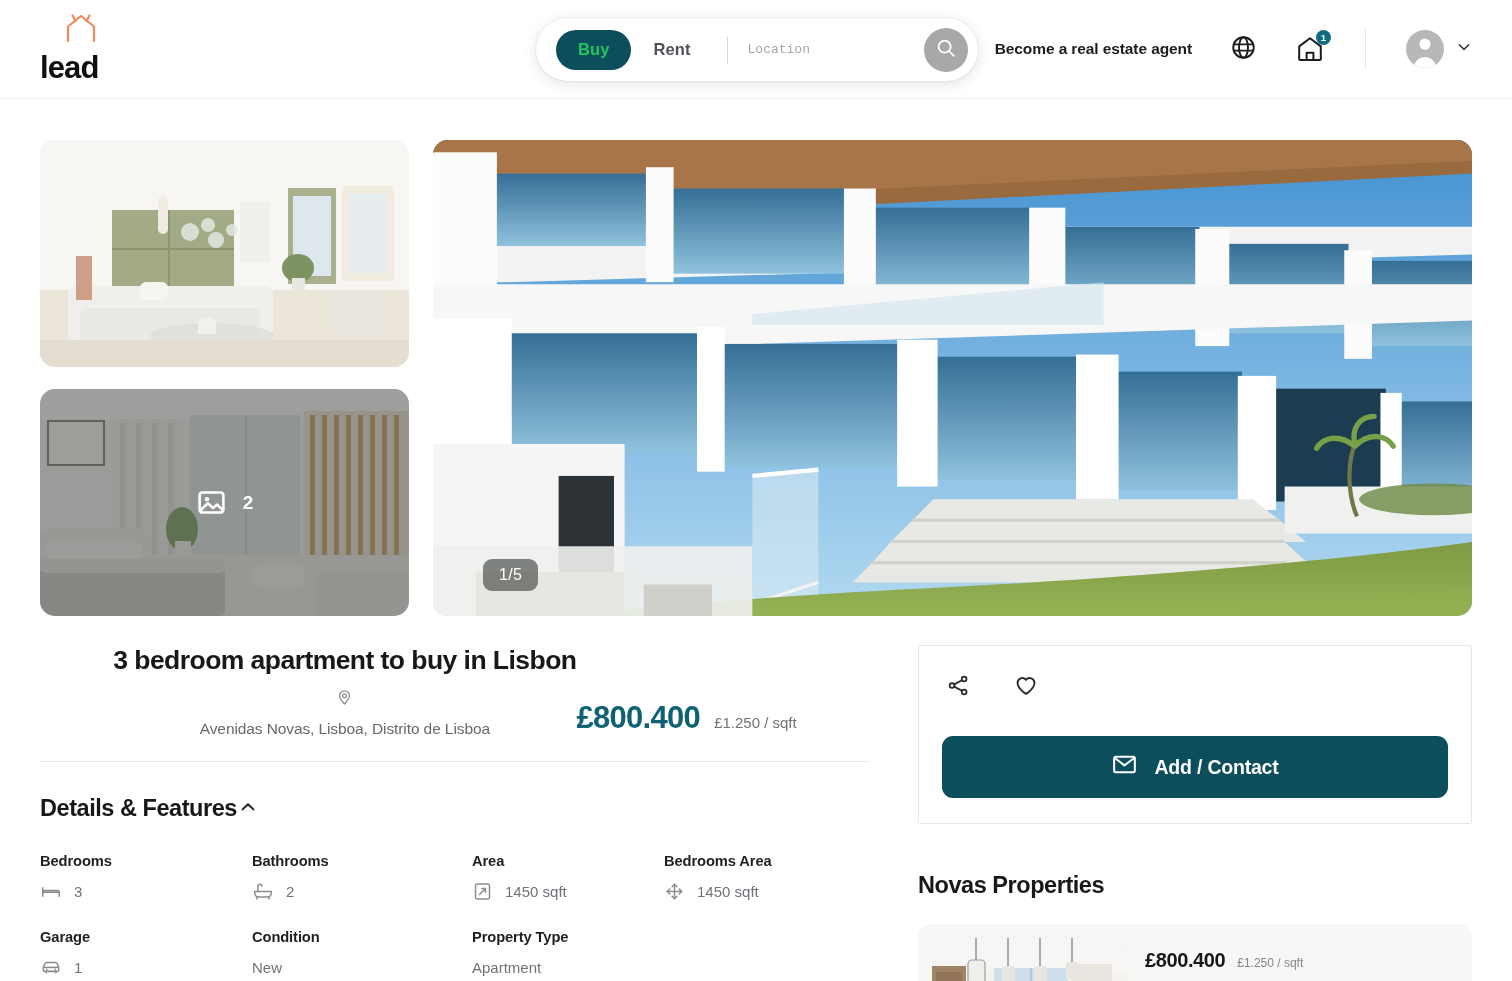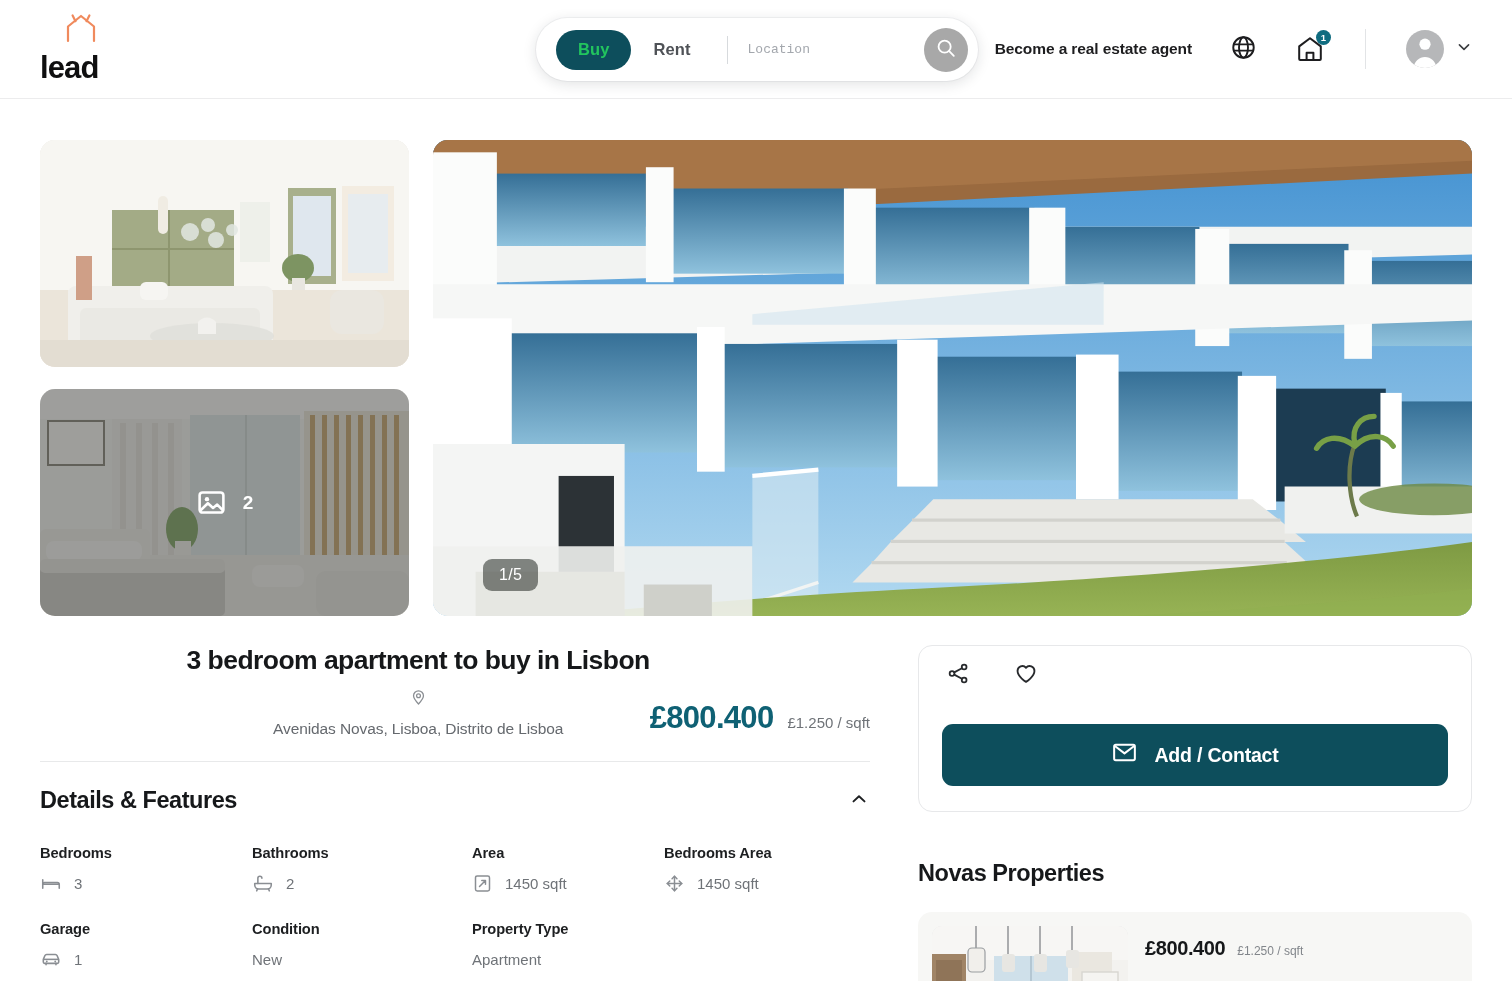--- a/index.html
+++ b/index.html
@@ -182,42 +182,42 @@
 
   .listing-title {
     font-size: 26.5px;
     font-weight: 700;
     letter-spacing: -.55px;
     color: #16181a;
   }
   .title-row {
     display: flex;
     align-items: flex-end;
-    justify-content: flex-end;
+    justify-content: center;
   }
   .addr-row {
     display: flex; align-items: center; gap: 10px;
     margin-top: 13px;
     flex-direction: column;
   }
   .addr-text { font-size: 15.5px; color: #65696e; letter-spacing: -.1px; }
   .price-block { display: flex; align-items: baseline; gap: 14px; padding-bottom: 2px; }
   .price {
     font-size: 31px;
     font-weight: 700;
     color: #0f6174;
     letter-spacing: -.7px;
   }
   .price-unit { font-size: 15px; color: #6f7378; }
 
   .hr { height: 1px; background: #e8e9ea; margin: 23px 0 0 0; }
 
   .section-head {
-    display: flex; align-items: center; justify-content: space-between;
-    margin-top: 25px;
+    display: flex; align-items: center; 
+    margin-top: 33px;
     cursor: pointer;
   }
   .section-title {
     font-size: 23.5px;
     font-weight: 700;
     letter-spacing: -.45px;
     color: #16181a;
   }
 
   .specs {
@@ -237,22 +237,22 @@
     display: flex; align-items: center; gap: 12px;
     font-size: 15px;
     color: #6f7378;
     min-height: 22px;
   }
   .spec-val svg { flex: none; display: block; }
 
   
   .action-card {
     border: 1px solid #e7e8ea;
-    border-radius: 14px;
-    padding: 10px 23px 25px 23px;
+    border-radius: 2px;
+    padding: 22px 23px 25px 23px;
     background: #fff;
   }
   .action-icons { display: flex; gap: 42px; padding: 4px 4px 0 4px; }
   .round-icon {
     background: none; border: none; cursor: pointer;
     padding: 0; display: flex; align-items: center; justify-content: center;
   }
   .contact-btn {
     margin-top: 35px;
     width: 100%;

